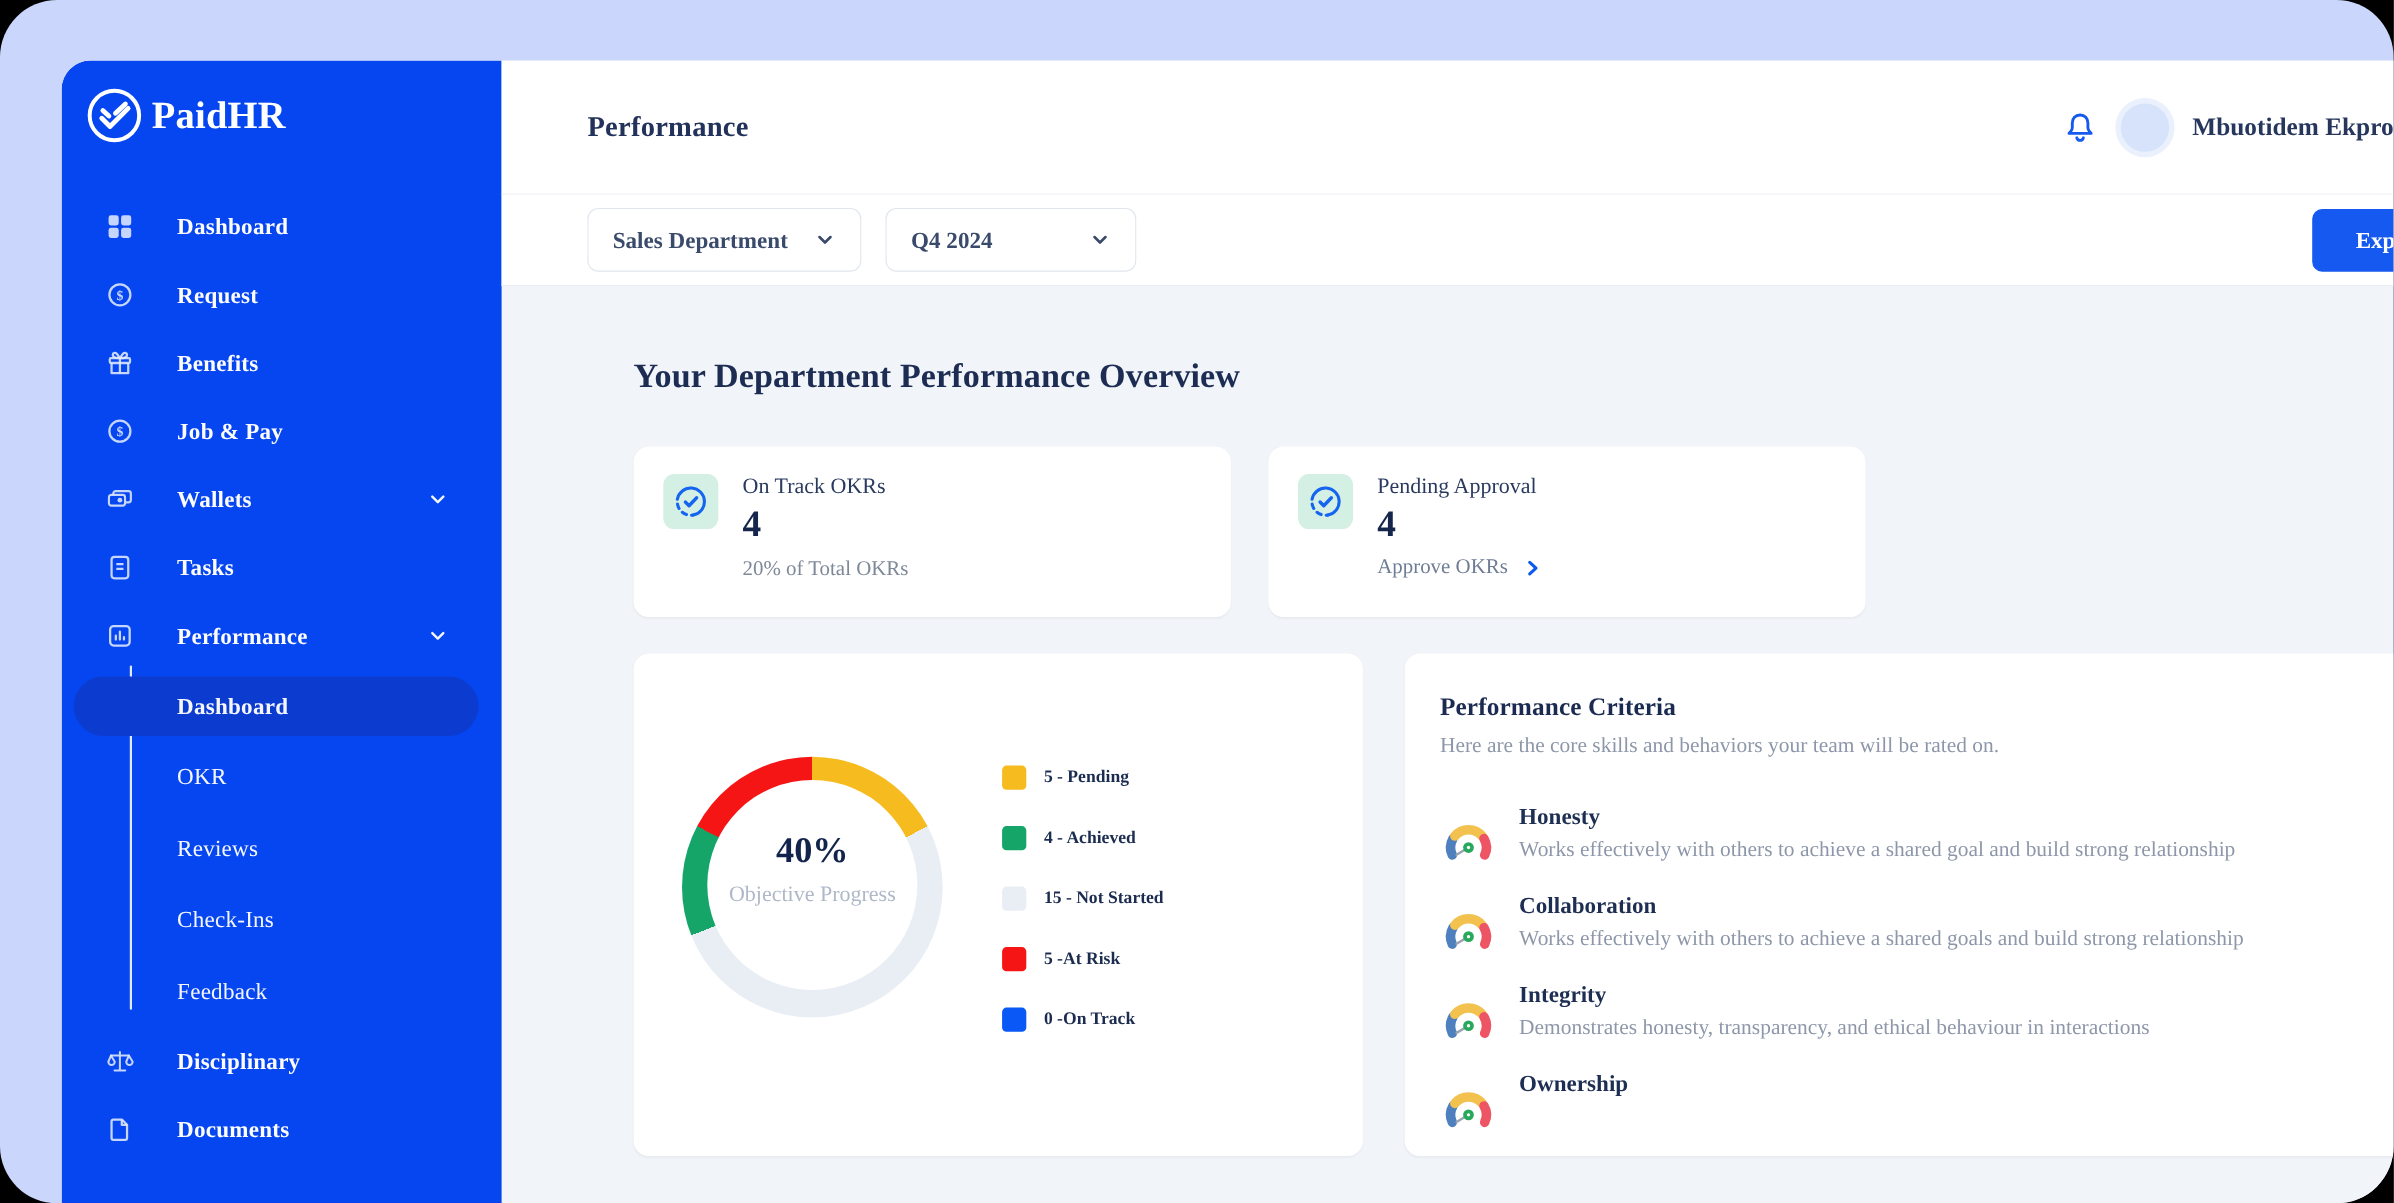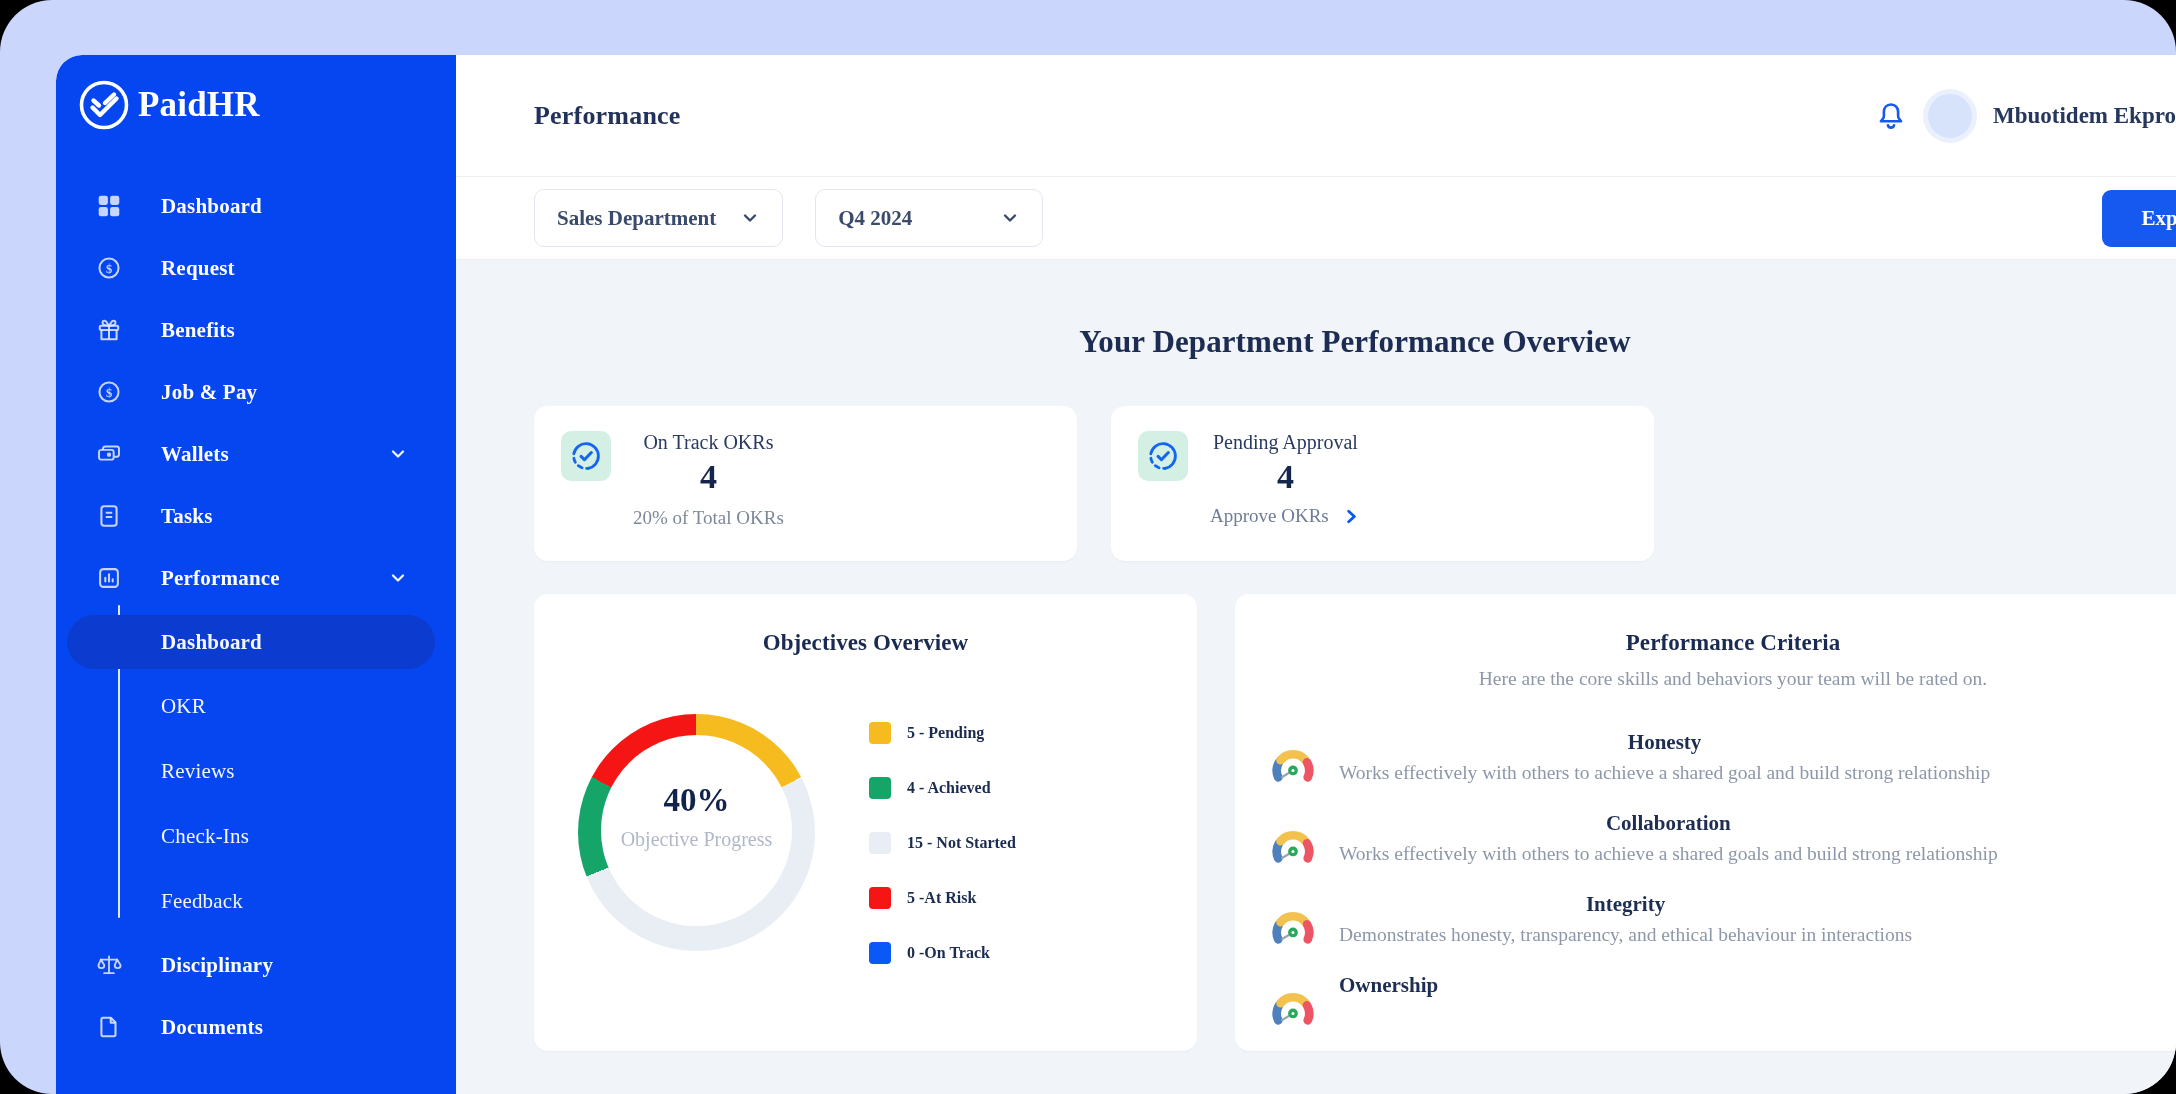--- a/index.html
+++ b/index.html
@@ -42,31 +42,31 @@
             display:flex; align-items:center; padding-left:78px; }
   .page-title { font-size:26px; font-weight:700; color:#22325A; letter-spacing:.2px; }
   .top-right { margin-left:auto; display:flex; align-items:center; gap:16px; }
   .bell { width:32px; height:32px; cursor:pointer; flex:none; }
   .avatar { width:54px; height:54px; border-radius:50%; background:#D7E3FA;
             border:5px solid #EAF1FD; flex:none; }
   .user-name { font-size:23px; font-weight:700; color:#26365C; white-space:nowrap; }
 
   .filterbar { position:relative; height:83px; min-height:83px; background:#fff;
                border-bottom:1px solid #EAEDF2; display:flex; align-items:center;
-               padding-left:78px; gap:32px; }
+               padding-left:78px; gap:22px; }
   .dropdown { height:58px; border:1.5px solid #E1E6EE; border-radius:10px; background:#fff;
               display:flex; align-items:center; padding:0 22px; gap:24px; cursor:pointer; }
   .dropdown .dd-label { font-size:21px; font-weight:700; color:#3A4A6B; white-space:nowrap; }
   .dropdown.period { width:228px; justify-content:space-between; }
   .dd-chev { width:20px; height:20px; flex:none; }
   .export-btn { position:absolute; left:1646px; top:13px; height:57px; width:142px;
                 background:#1659F0; border:none; border-radius:9px; color:#fff;
                 font-size:21px; font-weight:700; font-family:inherit; cursor:pointer; }
 
-  .content { flex:1; padding-left:78px; overflow:hidden;text-align:center; }
+  .content { flex:1; padding-left:120px; overflow:hidden; }
   .h1 { margin-top:64px; font-size:31px; font-weight:700; color:#1C2C52; letter-spacing:.1px; }
 
   .stats-row { margin-top:46px; display:flex; gap:34px; }
   .stat-card { width:543px; min-width:543px; height:155px; background:#fff; border-radius:14px;
                padding:25px 27px; display:flex; align-items:flex-start; gap:22px;
                box-shadow:0 1px 2px rgba(16,24,40,.04); }
   .stat-ico { width:50px; height:50px; border-radius:10px; flex:none;
               display:flex; align-items:center; justify-content:center; }
   .stat-ico.lblue { background:#CDDFFB; }
   .stat-ico.mint  { background:#D4F0E4; }
@@ -327,21 +327,20 @@
                   </svg>
               </div>
             </div>
           </div>
 
         </div>
 
         <div class="panels-row">
 
           <section class="panel objectives">
-            <div class="panel-title">Objectives Overview</div>
             <div class="chart-row">
               <div class="donut-wrap">
                 <div class="donut" style="background: conic-gradient(rgb(246, 187, 31) 0deg, rgb(246, 187, 31) 62.069deg, rgb(233, 237, 244) 62.069deg, rgb(233, 237, 244) 248.276deg, rgb(22, 165, 105) 248.276deg, rgb(22, 165, 105) 297.931deg, rgb(245, 21, 21) 297.931deg, rgb(245, 21, 21) 360deg, rgb(10, 88, 245) 360deg, rgb(10, 88, 245) 360deg);"></div>
                 <div class="donut-hole">
                   <span class="donut-pct">40%</span>
                   <span class="donut-sub">Objective Progress</span>
                 </div>
               </div>
               <div class="legend">
                 <div class="legend-item">

